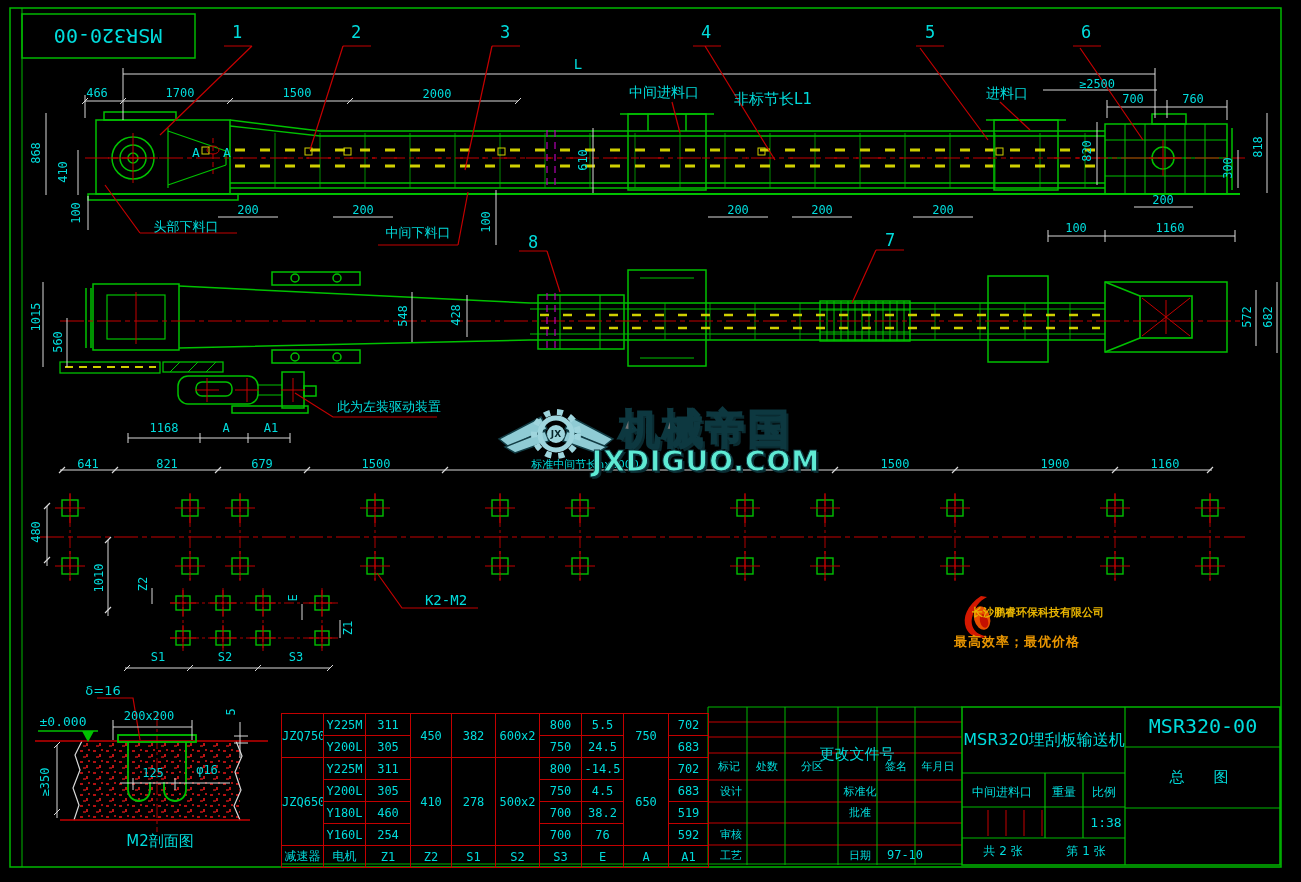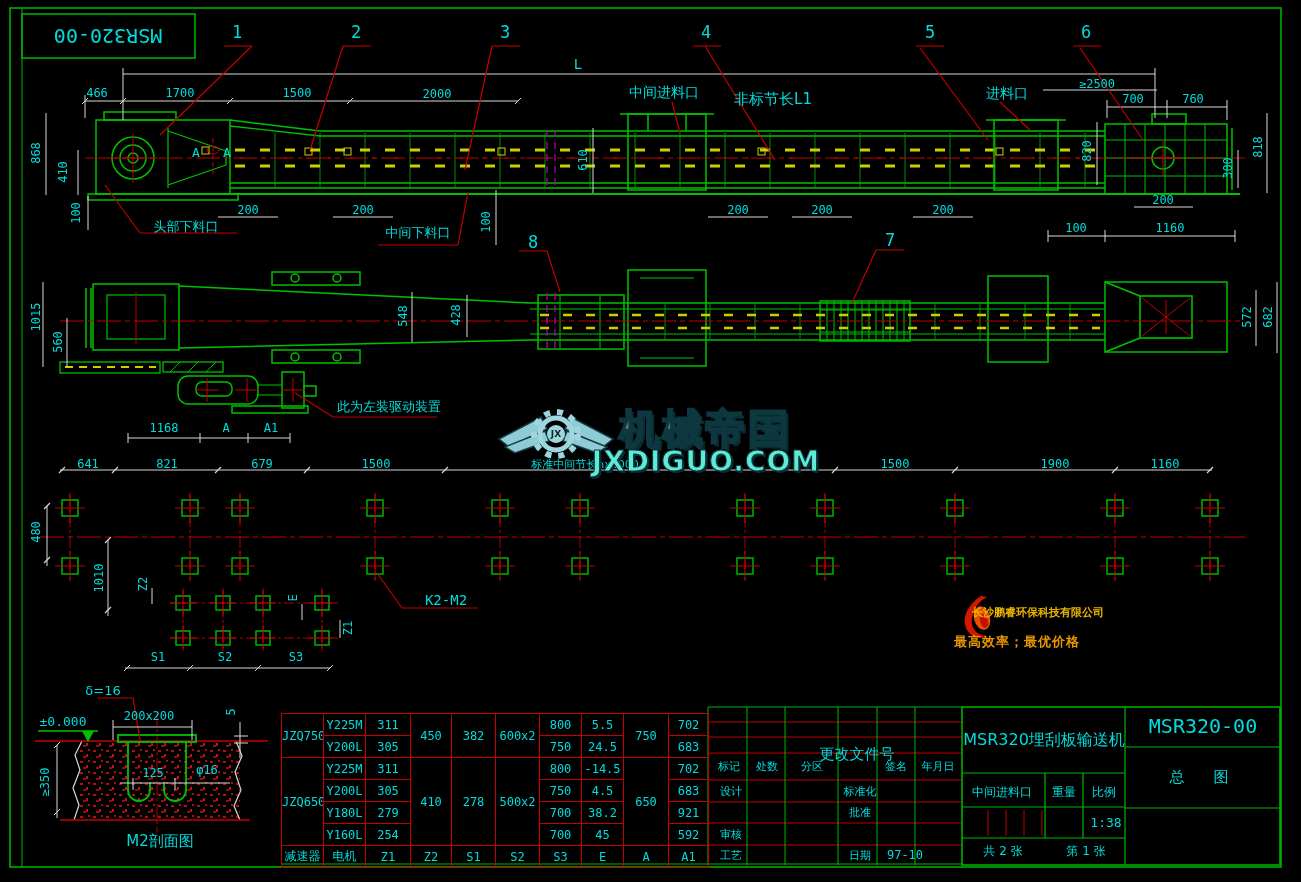--- a/index.html
+++ b/index.html
@@ -424,30 +424,30 @@
   </tr>
   <tr>
     <td>Y200L</td>
     <td>305</td>
     <td>750</td>
     <td>4.5</td>
     <td>683</td>
   </tr>
   <tr>
     <td>Y180L</td>
-    <td>279</td>
+    <td>460</td>
     <td>700</td>
     <td>38.2</td>
-    <td>921</td>
+    <td>519</td>
   </tr>
   <tr>
     <td>Y160L</td>
     <td>254</td>
     <td>700</td>
-    <td>45</td>
+    <td>76</td>
     <td>592</td>
   </tr>
   <tr>
     <td class="hz">减速器</td>
     <td class="hz">电机</td>
     <td>Z1</td>
     <td>Z2</td>
     <td>S1</td>
     <td>S2</td>
     <td>S3</td>

